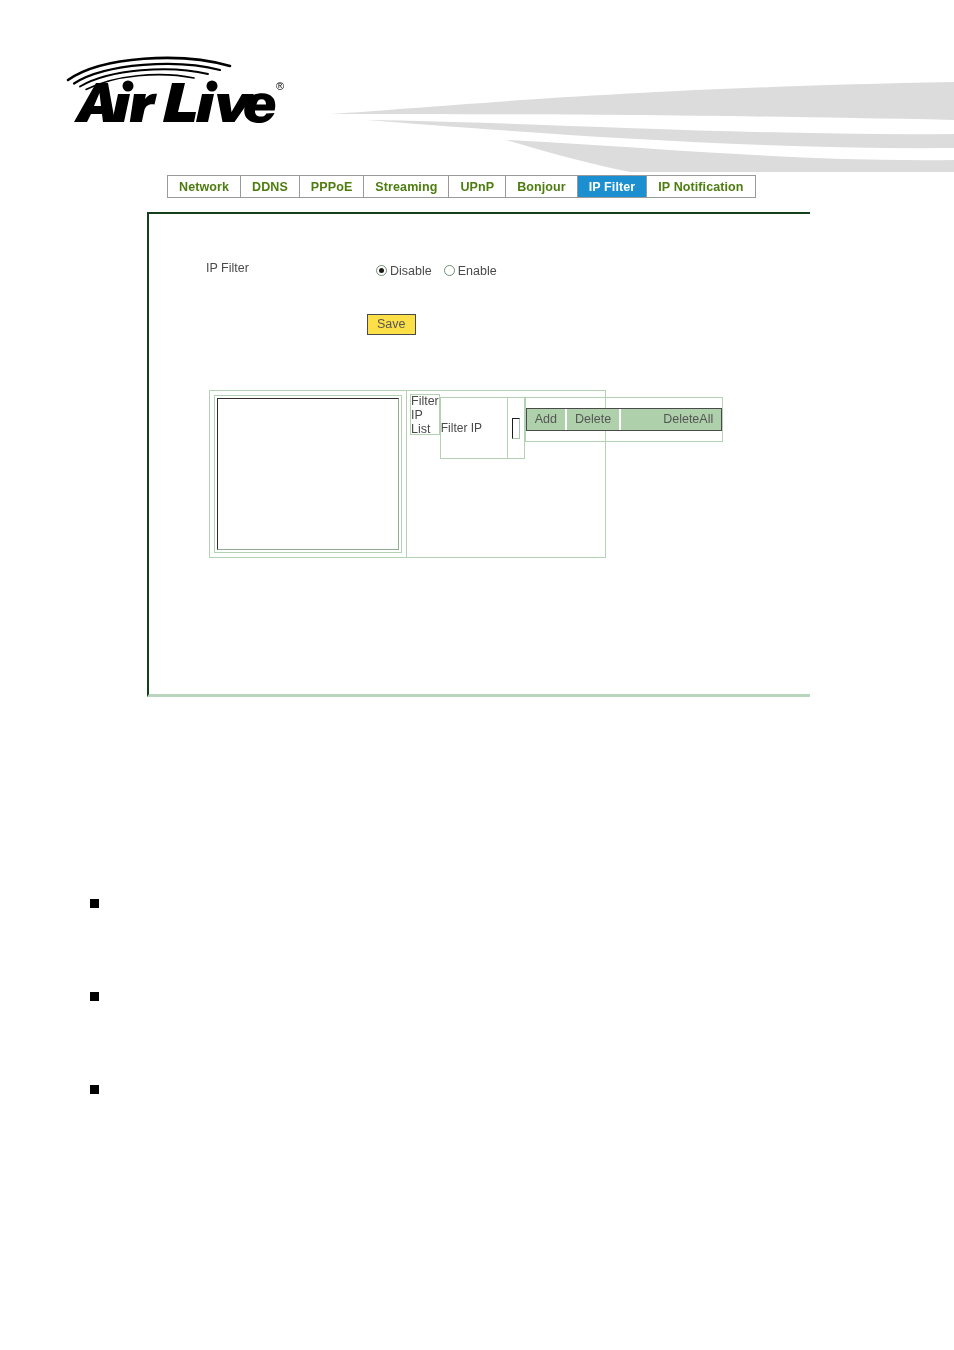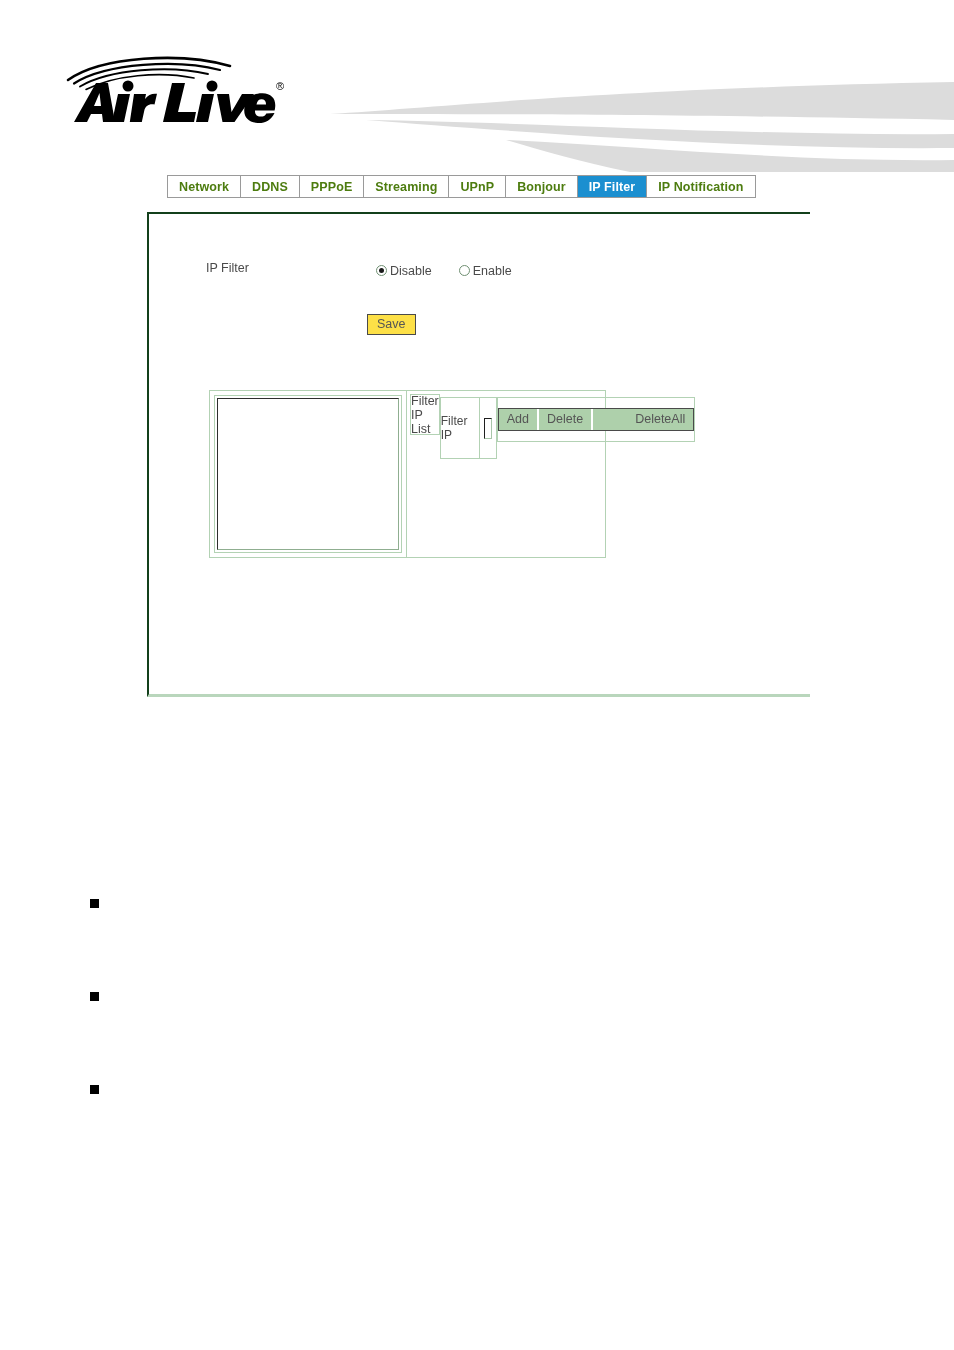--- a/index.html
+++ b/index.html
@@ -100,21 +100,21 @@
   }
   .form-label {
     width: 170px;
     font-size: 12.5px;
     color: #4a4a4a;
     padding-top: 1px;
   }
   .radio-group {
     display: flex;
     align-items: flex-start;
-    gap: 27px;
+    gap: 12px;
     padding-top: 4px;
   }
   .radio-opt {
     display: flex;
     align-items: center;
     gap: 3px;
     font-size: 12.5px;
     color: #4a4a4a;
     white-space: nowrap;
   }
@@ -209,21 +209,21 @@
     box-sizing: border-box;
   }
   .filter-ip-row {
     margin-top: 3px;
     display: flex;
     align-items: stretch;
     height: 62px;
     box-sizing: border-box;
   }
   .filter-ip-label {
-    width: 40px;
+    width: 68px;
     border: 1px solid #b3d2b4;
     display: flex;
     align-items: center;
     font-size: 12px;
     color: #4a4a4a;
     box-sizing: border-box;
   }
   .filter-ip-field-cell {
     flex: 1;
     border: 1px solid #b3d2b4;

